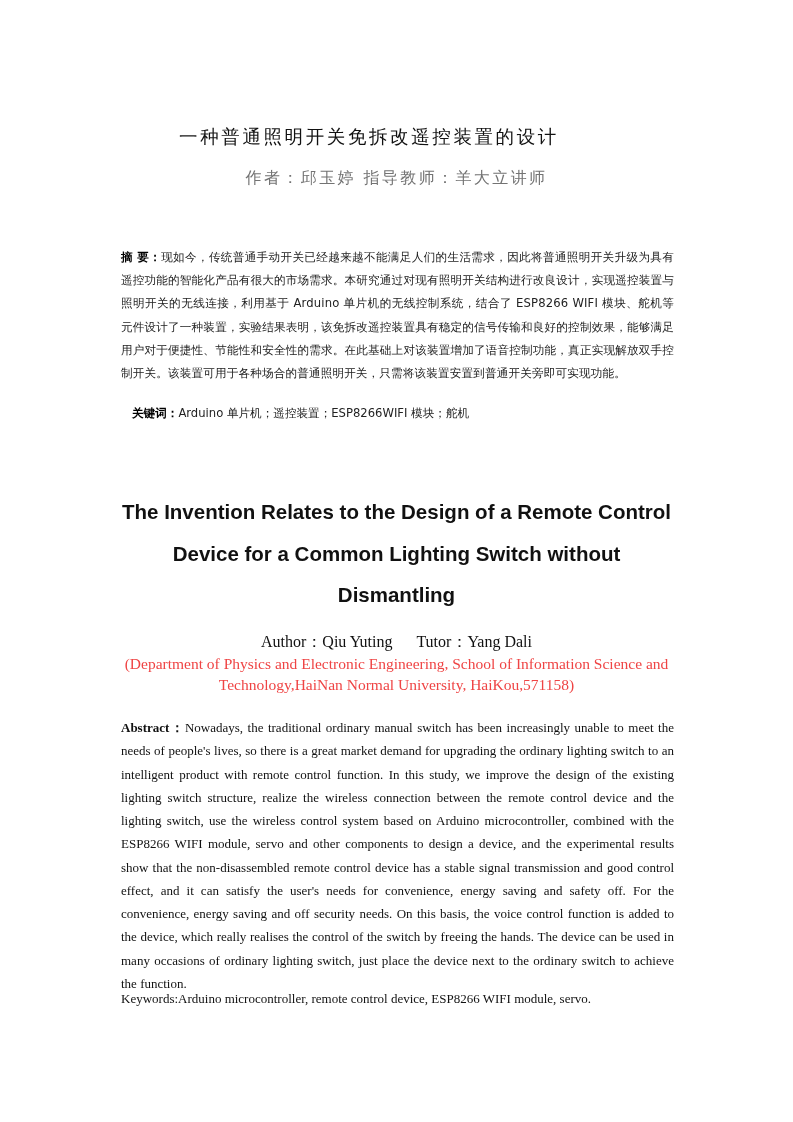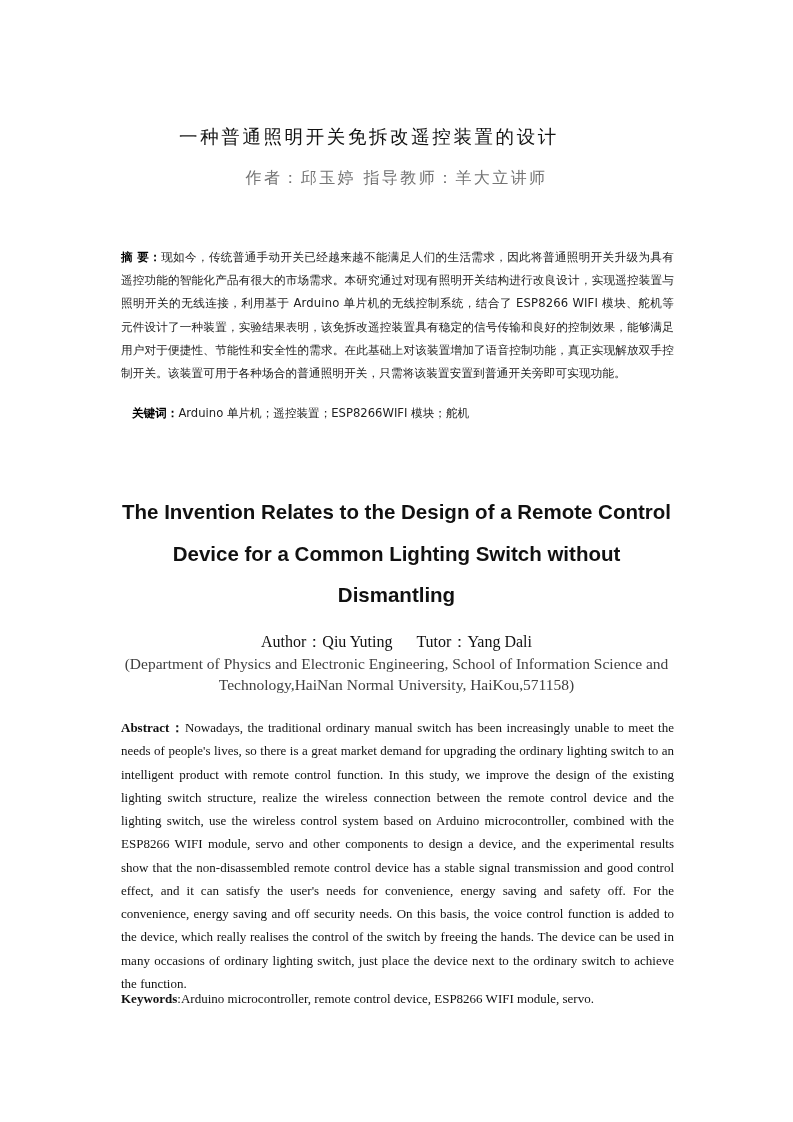--- a/index.html
+++ b/index.html
@@ -21,29 +21,29 @@
     font-family: "DejaVu Sans", sans-serif; font-size: 11.6px; line-height: 23px; color: #222; margin-left: 11px; }
   .cn-keywords .lbl { font-weight: bold; color: #000; }
 
   .en-title { position: absolute; top: 491px; left: 100px; width: 593px; text-align: center;
     font-family: Liberation Sans, sans-serif; font-weight: bold; font-size: 20.5px; line-height: 41.5px; color: #111; }
 
   .en-author { position: absolute; top: 632px; left: 0; width: 793px; text-align: center;
     font-family: "Liberation Serif", serif; font-size: 16px; color: #111; }
   .en-author .gap { display: inline-block; width: 24px; }
   .en-affil { position: absolute; top: 653px; left: 110px; width: 573px; text-align: center;
-    font-family: "Liberation Serif", serif; font-size: 15.5px; line-height: 21px; color: #404040; }
+    font-family: "Liberation Serif", serif; font-size: 15.5px; line-height: 21px; color: #ef4444; }
 
   .en-abstract { position: absolute; top: 716px; left: 121px; width: 553px;
     font-family: "Liberation Serif", serif; font-size: 13px; line-height: 23.25px;
     text-align: justify; color: #111; }
   .en-abstract .lbl { font-weight: bold; }
   .en-keywords { position: absolute; top: 987px; left: 121px; width: 553px;
     font-family: "Liberation Serif", serif; font-size: 13px; line-height: 23px; color: #111; }
-  .en-keywords .lbl { font-weight: bold; }
+  .en-keywords .lbl { font-weight: normal; }
 </style>
 </head>
 <body>
 
 <div class="page">
 
   <div class="cn-title">一种普通照明开关免拆改遥控装置的设计</div>
   <div class="cn-authors">作者：邱玉婷 指导教师：羊大立讲师</div>
 
   <div class="cn-abstract">

